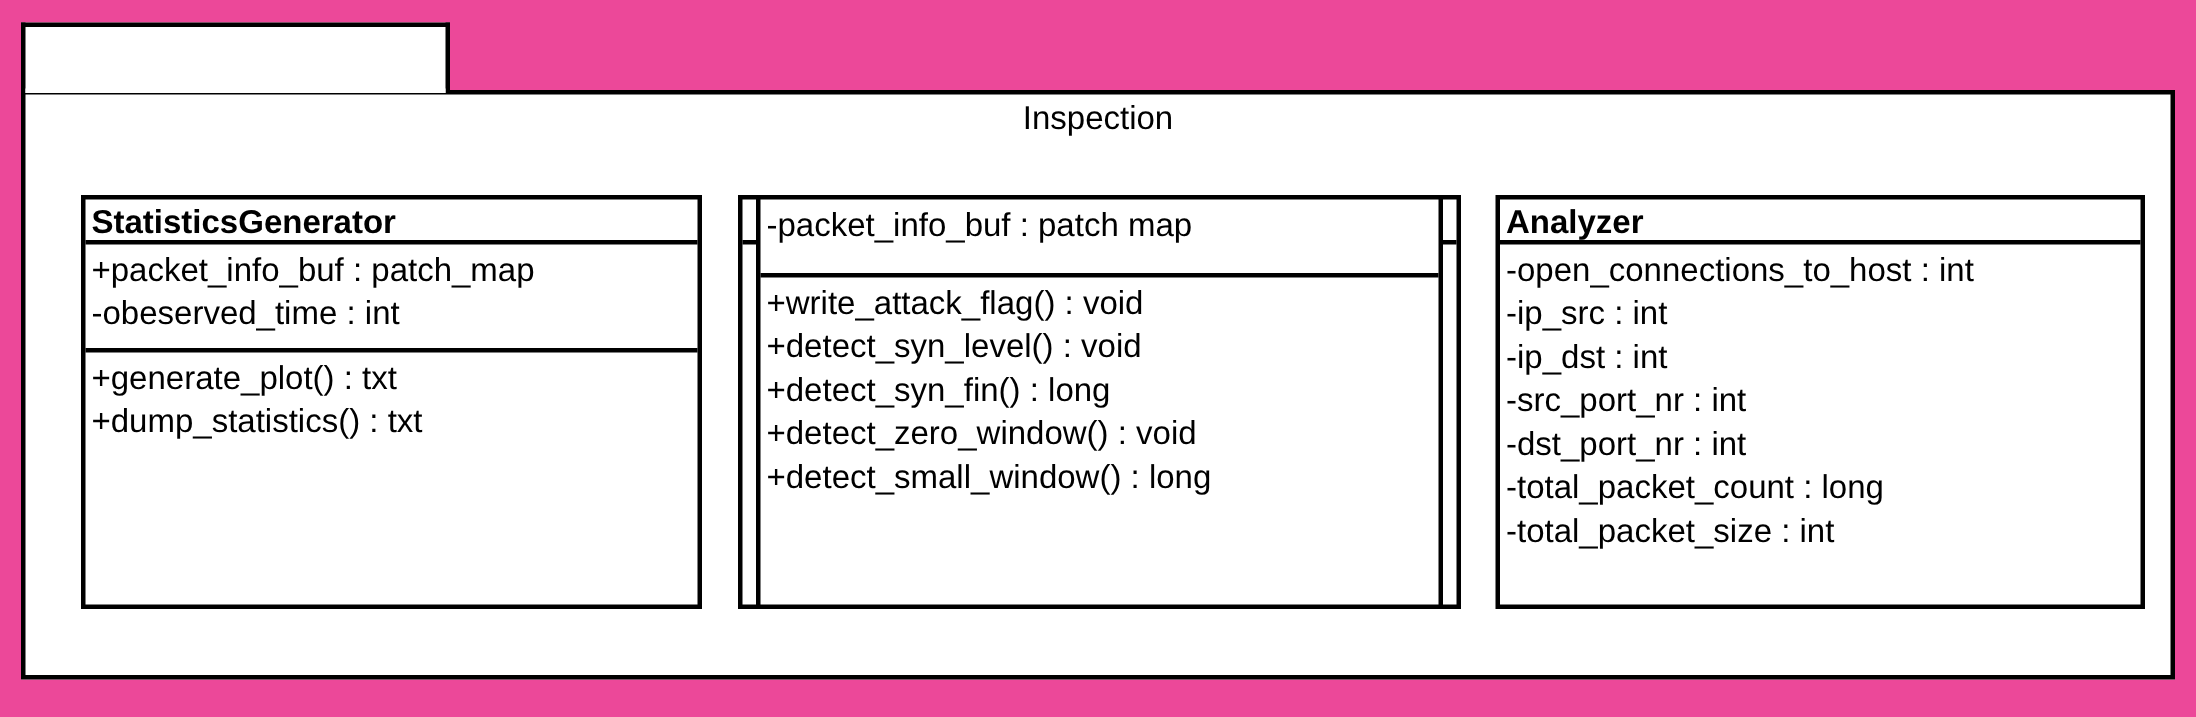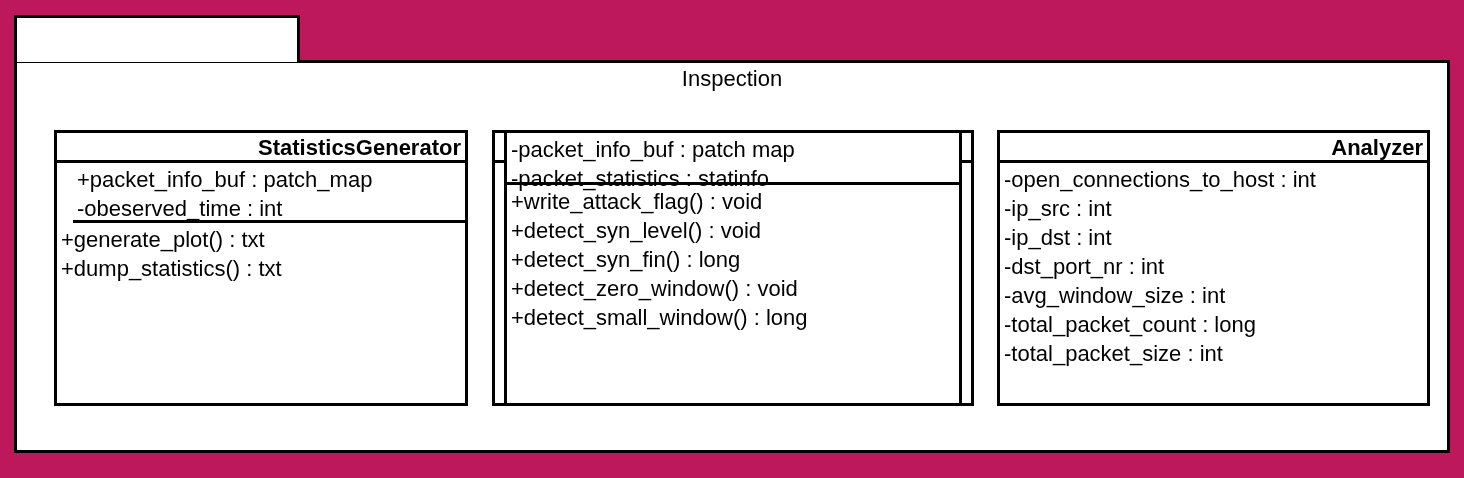--- a/index.html
+++ b/index.html
@@ -13,21 +13,21 @@
     height: 478px;
     font-family: "Liberation Sans", sans-serif;
     color: #000000;
     overflow: hidden;
   }
 
   #canvas {
     position: relative;
     width: 1464px;
     height: 478px;
-    background: #be185d;
+    background: #ec4899;
   }
 
   
   .package-tab {
     position: absolute;
     left: 14px;
     top: 15px;
     width: 286px;
     height: 47px;
     border: 3px solid #000000;
@@ -80,21 +80,21 @@
   .class-box.outer-frame {
     z-index: 5;
   }
   .compartment {
     box-sizing: border-box;
   }
   .compartment.divider-below {
     border-bottom: 3px solid #000000;
   }
   .class-title {
-    text-align: right;
+    text-align: left;
     font-size: 22px;
     font-weight: bold;
     line-height: 28px;
     padding: 1px 4px 1px 4px;
     white-space: nowrap;
   }
   .member-list {
     padding: 2px 4px 2px 4px;
   }
   .member {
@@ -104,21 +104,21 @@
   }
 
   
   #class-statisticsgenerator {
     left: 54px;
     top: 130px;
     width: 414px;
     height: 276px;
   }
   #sg-title { height: 30px; }
-  #sg-attrs { height: 60px; margin-left: 16px; }
+  #sg-attrs { height: 72px; }
 
   
   #class-analyzer-frame {
     left: 492px;
     top: 130px;
     width: 482px;
     height: 276px;
   }
   #af-title { height: 30px; }
   #class-analyzer {
@@ -164,39 +164,38 @@
     </div>
   </div>
 
   <div class="class-box outer-frame" id="class-analyzer-frame">
     <div class="compartment divider-below" id="af-title"></div>
   </div>
 
   <div class="class-box" id="class-analyzer">
     <div class="compartment divider-below member-list" id="an-attrs">
       <div class="member">-packet_info_buf : patch map</div>
-      <div class="member">-packet_statistics : statinfo</div>
     </div>
     <div class="compartment member-list" id="an-ops">
       <div class="member">+write_attack_flag() : void</div>
       <div class="member">+detect_syn_level() : void</div>
       <div class="member">+detect_syn_fin() : long</div>
       <div class="member">+detect_zero_window() : void</div>
       <div class="member">+detect_small_window() : long</div>
     </div>
   </div>
 
   <div class="class-box" id="class-statinfo">
     <div class="compartment divider-below" id="si-title">
       <div class="class-title">Analyzer</div>
     </div>
     <div class="compartment member-list" id="si-attrs">
       <div class="member">-open_connections_to_host : int</div>
       <div class="member">-ip_src : int</div>
       <div class="member">-ip_dst : int</div>
+      <div class="member">-src_port_nr : int</div>
       <div class="member">-dst_port_nr : int</div>
-      <div class="member">-avg_window_size : int</div>
       <div class="member">-total_packet_count : long</div>
       <div class="member">-total_packet_size : int</div>
     </div>
   </div>
 
 </div>
 
 </body></html>

